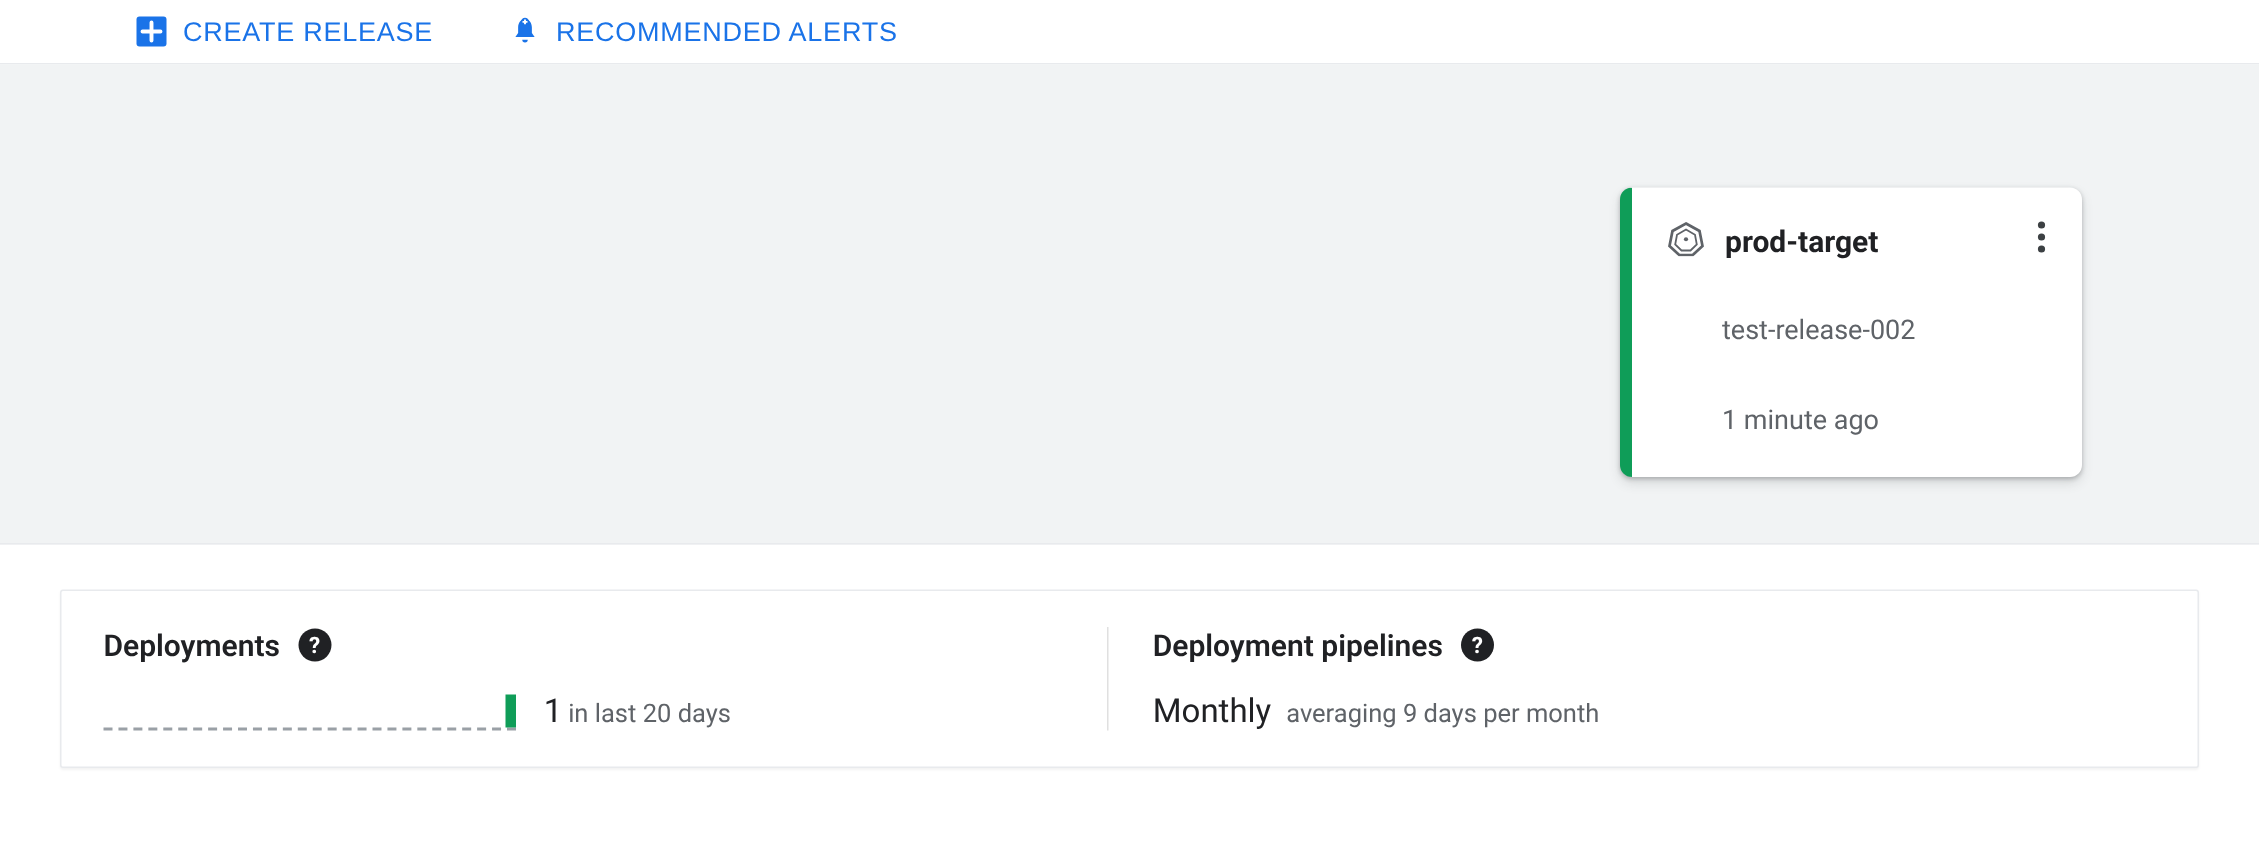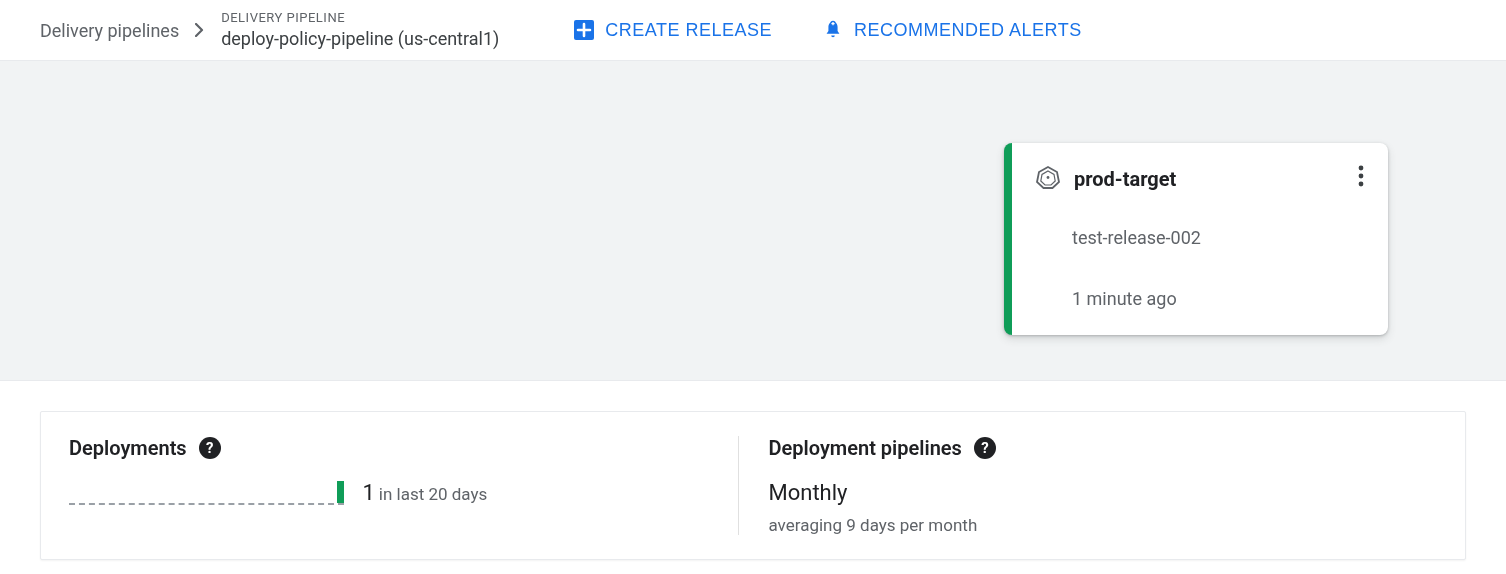--- a/index.html
+++ b/index.html
@@ -69,21 +69,21 @@
   .canvas-area {
     background: #f1f3f4;
     height: 320px;
     position: relative;
     border-bottom: 1px solid #e8eaed;
   }
   .target-card {
     position: absolute;
     top: 82px;
     right: 118px;
-    width: 384px;
+    width: 308px;
     background: #fff;
     border-radius: 8px;
     box-shadow: 0 1px 3px rgba(60,64,67,.3), 0 4px 8px rgba(60,64,67,.15);
     padding: 20px 22px 20px 24px;
     border-left: 8px solid #0f9d58;
   }
   .target-header {
     display: flex;
     align-items: center;
     gap: 14px;
@@ -180,47 +180,34 @@
     color: #202124;
   }
   .spark-caption {
     font-size: 17px;
     color: #5f6368;
   }
   .freq-row {
     display: flex;
     align-items: baseline;
     gap: 10px;
-    flex-direction: column;
   }
   .freq-primary {
     font-size: 22px;
     color: #202124;
   }
   .freq-sub {
     font-size: 17px;
     color: #5f6368;
   }
 </style>
 </head>
 <body>
 
 <div class="topbar">
-  <div class="breadcrumb">
-    <span class="breadcrumb-link">Delivery pipelines</span>
-    <span class="chevron">
-      <svg width="10" height="14" viewBox="0 0 10 14">
-          <path d="M1 1 L7 7 L1 13" stroke="#5f6368" stroke-width="2.2" fill="none" stroke-linecap="round" stroke-linejoin="round"></path>
-        </svg>
-    </span>
-    <div class="pipeline-block">
-      <span class="pipeline-caption">DELIVERY PIPELINE</span>
-      <span class="pipeline-name">deploy-policy-pipeline (us-central1)</span>
-    </div>
-  </div>
 
   <div class="actions">
     <button class="action-btn">
       <span class="action-icon">
         <svg width="22" height="22" viewBox="0 0 22 22">
           <rect x="1" y="1" width="20" height="20" rx="2" fill="#1a73e8"></rect>
           <path d="M11 5 V17 M5 11 H17" stroke="#fff" stroke-width="2.6" stroke-linecap="round"></path>
         </svg>
       </span>
       <span>CREATE RELEASE</span>

